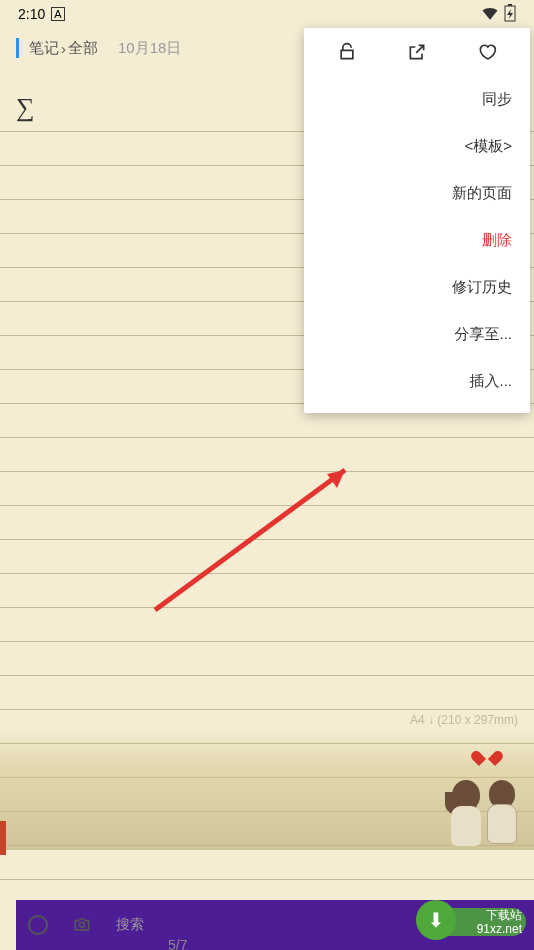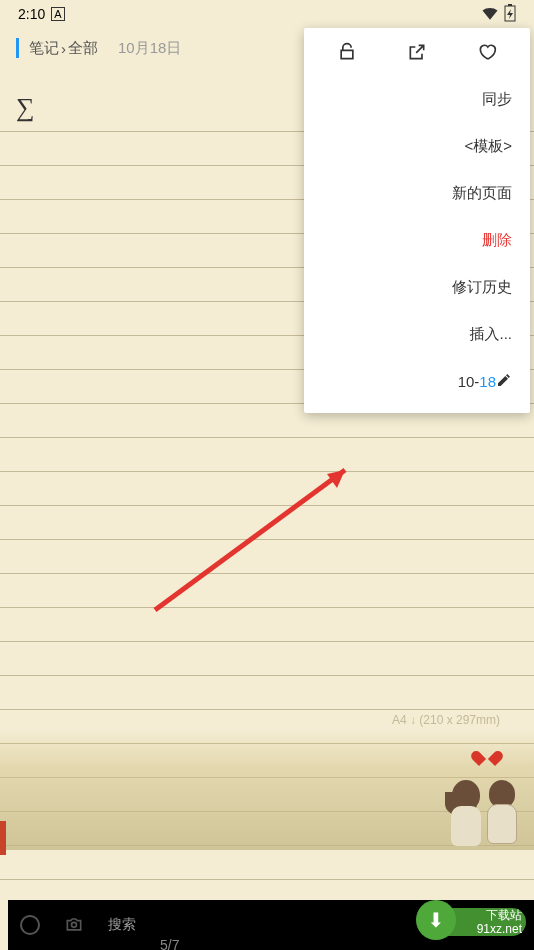--- a/index.html
+++ b/index.html
@@ -61,21 +61,21 @@
   .sigma {
     position: absolute;
     top: 25px;
     left: 16px;
     font-size: 26px;
     font-family: serif;
     color: #333;
   }
   .page-dim {
     position: absolute;
-    right: 34px;
+    right: 16px;
     top: 645px;
     font-size: 12px;
     color: #c4b998;
   }
   .ground-strip {
     position: absolute;
     left: 0;
     right: 0;
     bottom: 50px;
     height: 120px;
@@ -186,24 +186,24 @@
     color: #fff;
     font-size: 12px;
     line-height: 14px;
     text-align: right;
     width: 66px;
     padding-top: 8px;
   }
   .bottom-bar {
     position: absolute;
     bottom: 0;
-    left: 8px;
+    left: 16px;
     right: 0;
     height: 50px;
-    background: #000000;
+    background: #4c1d95;
     display: flex;
     align-items: center;
     padding: 0 12px;
     gap: 24px;
     font-size: 14px;
     color: #666;
   }
   .search-text { color: #999; }
   .page-count { color: #888; margin-top: 39px; }
   .dropdown-menu {
@@ -329,30 +329,25 @@
   <div class="menu-item">
       <span>新的页面</span>
     </div>
   <div class="menu-item danger">
       <span>删除</span>
     </div>
   <div class="menu-item">
       <span>修订历史</span>
     </div>
   <div class="menu-item">
+      <span>分享至...</span>
+    </div>
+  <div class="menu-item">
       <span>插入...</span>
     </div>
-  <div class="menu-item">
-    <span><span>10-</span><span class="date-part-blue">18</span></span>
-    <span>
-      <svg width="16" height="16" viewBox="0 0 24 24">
-          <path fill="#333" d="M3 17l11-11 4 4L7 21H3v-4zM15 5l2-2 4 4-2 2-4-4z"></path>
-        </svg>
-    </span>
-  </div>
 </div>
 
 <svg class="arrow" viewBox="0 0 220 170">
   <line class="arrow-line" x1="10" y1="160" x2="200" y2="20"></line>
   <polygon class="arrow-head" points="200,20 182,24 192,38"></polygon>
 </svg>
 
 <div class="bottom-bar">
   <span>
       <div class="icon-circle"></div>

